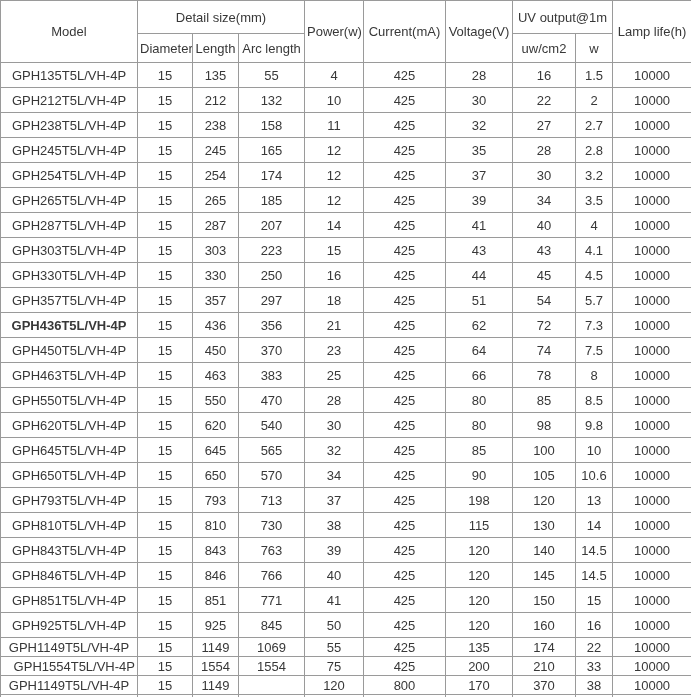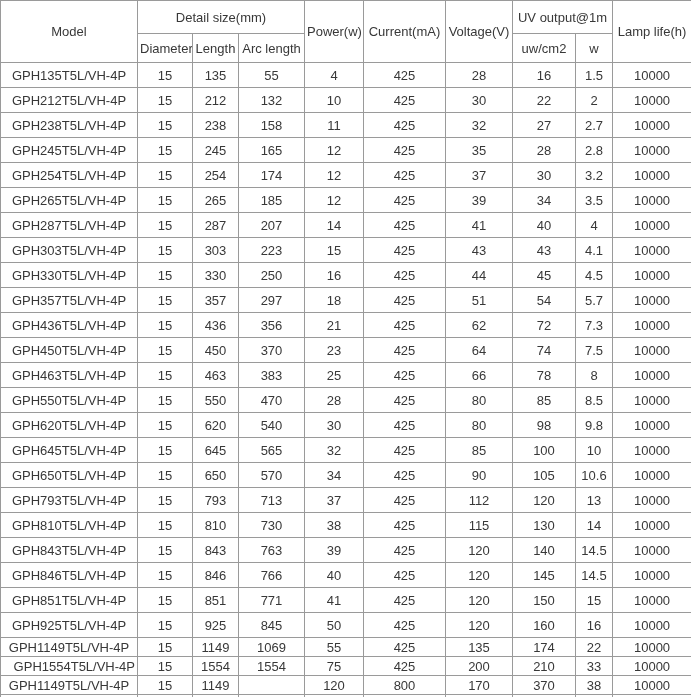--- a/index.html
+++ b/index.html
@@ -179,21 +179,21 @@
         <td style="border-color: rgb(154, 154, 154);">357</td>
         <td style="border-color: rgb(154, 154, 154);">297</td>
         <td style="border-color: rgb(154, 154, 154);">18</td>
         <td style="border-color: rgb(154, 154, 154);">425</td>
         <td style="border-color: rgb(154, 154, 154);">51</td>
         <td style="border-color: rgb(154, 154, 154);">54</td>
         <td style="border-color: rgb(154, 154, 154);">5.7</td>
         <td style="border-color: rgb(154, 154, 154);">10000</td>
       </tr>
       <tr>
-        <td style="border-color: rgb(154, 154, 154);">GPH436T5L/VH-4P</td>
+        <td style="border-color: rgb(154, 154, 154); font-weight: bold;">GPH436T5L/VH-4P</td>
         <td style="border-color: rgb(154, 154, 154);">15</td>
         <td style="border-color: rgb(154, 154, 154);">436</td>
         <td style="border-color: rgb(154, 154, 154);">356</td>
         <td style="border-color: rgb(154, 154, 154);">21</td>
         <td style="border-color: rgb(154, 154, 154);">425</td>
         <td style="border-color: rgb(154, 154, 154);">62</td>
         <td style="border-color: rgb(154, 154, 154);">72</td>
         <td style="border-color: rgb(154, 154, 154);">7.3</td>
         <td style="border-color: rgb(154, 154, 154);">10000</td>
       </tr>
@@ -269,21 +269,21 @@
         <td style="border-color: rgb(154, 154, 154);">10.6</td>
         <td style="border-color: rgb(154, 154, 154);">10000</td>
       </tr>
       <tr>
         <td style="border-color: rgb(154, 154, 154);">GPH793T5L/VH-4P</td>
         <td style="border-color: rgb(154, 154, 154);">15</td>
         <td style="border-color: rgb(154, 154, 154);">793</td>
         <td style="border-color: rgb(154, 154, 154);">713</td>
         <td style="border-color: rgb(154, 154, 154);">37</td>
         <td style="border-color: rgb(154, 154, 154);">425</td>
-        <td style="border-color: rgb(154, 154, 154);">112</td>
+        <td style="border-color: rgb(154, 154, 154);">198</td>
         <td style="border-color: rgb(154, 154, 154);">120</td>
         <td style="border-color: rgb(154, 154, 154);">13</td>
         <td style="border-color: rgb(154, 154, 154);">10000</td>
       </tr>
       <tr>
         <td style="border-color: rgb(154, 154, 154);">GPH810T5L/VH-4P</td>
         <td style="border-color: rgb(154, 154, 154);">15</td>
         <td style="border-color: rgb(154, 154, 154);">810</td>
         <td style="border-color: rgb(154, 154, 154);">730</td>
         <td style="border-color: rgb(154, 154, 154);">38</td>

